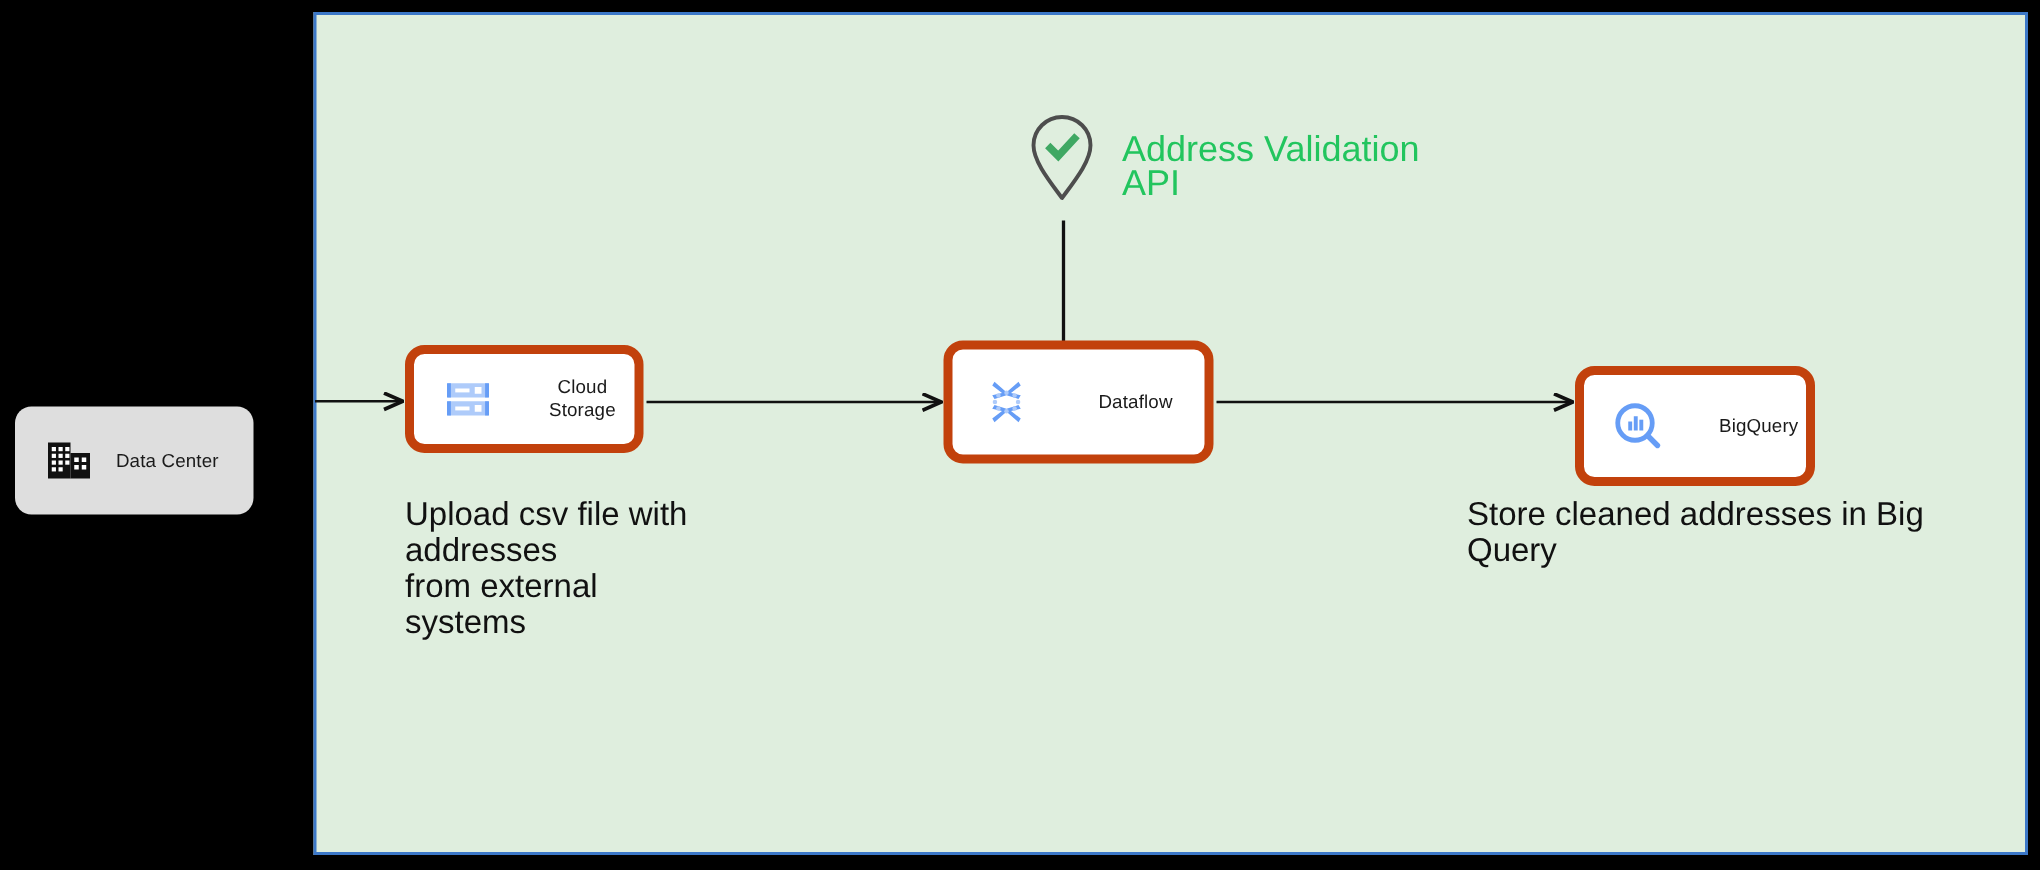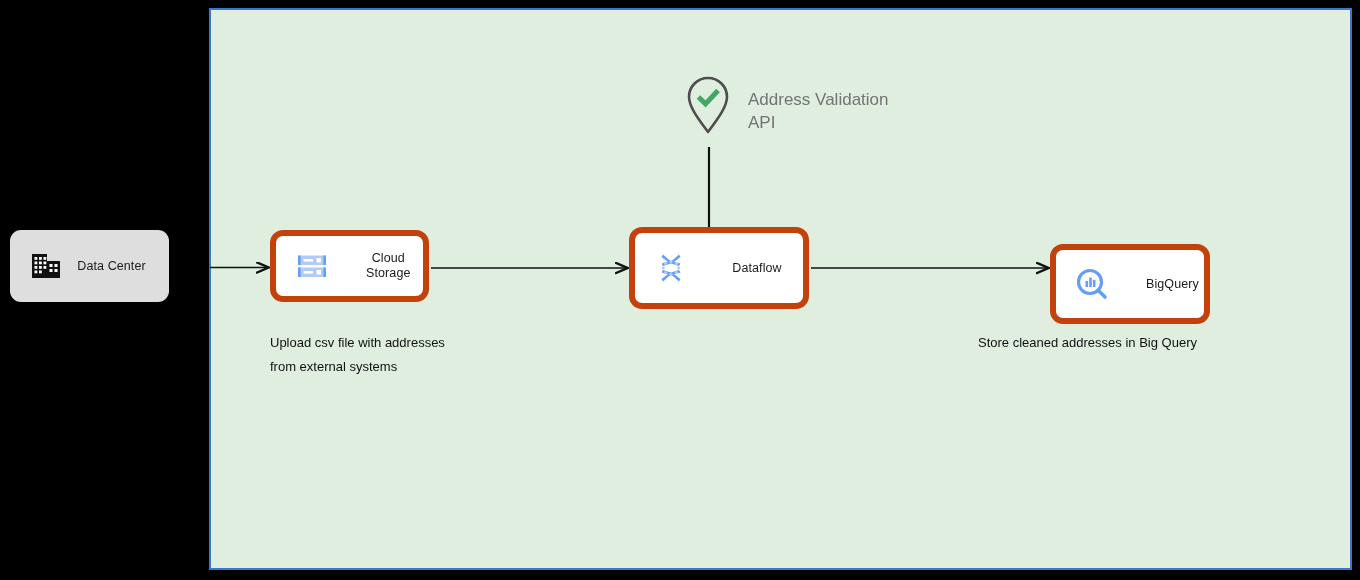--- a/index.html
+++ b/index.html
@@ -48,20 +48,21 @@
   .node-gcp {
     border: 6px solid #c2410c;
     border-radius: 13px;
     gap: 32px;
   }
 
   .node-onprem {
     background: #dedede;
     border: none;
     border-radius: 11px;
+    margin-top: 41px;
   }
 
   .node-icon {
     flex: 0 0 auto;
     margin-left: 18px;
     width: 36px;
     height: 36px;
     display: block;
   }
 
@@ -108,30 +109,30 @@
     left: 686px;
     top: 76px;
     width: 44px;
     height: 58px;
   }
   #svc-address-validation-label {
     position: absolute;
     left: 748px;
     top: 88px;
     width: 230px;
-    font-size: 17px;
-    color: #737373;
+    font-size: 24px;
+    color: #22c55e;
     line-height: 23px;
     white-space: pre-line;
   }
 
   
   .caption {
     position: absolute;
-    font-size: 13px;
+    font-size: 22px;
     color: #111111;
     line-height: 24px;
     white-space: pre-line;
   }
   #caption-storage {
     left: 270px;
     top: 331px;
     width: 210px;
   }
   #caption-dataflow {

